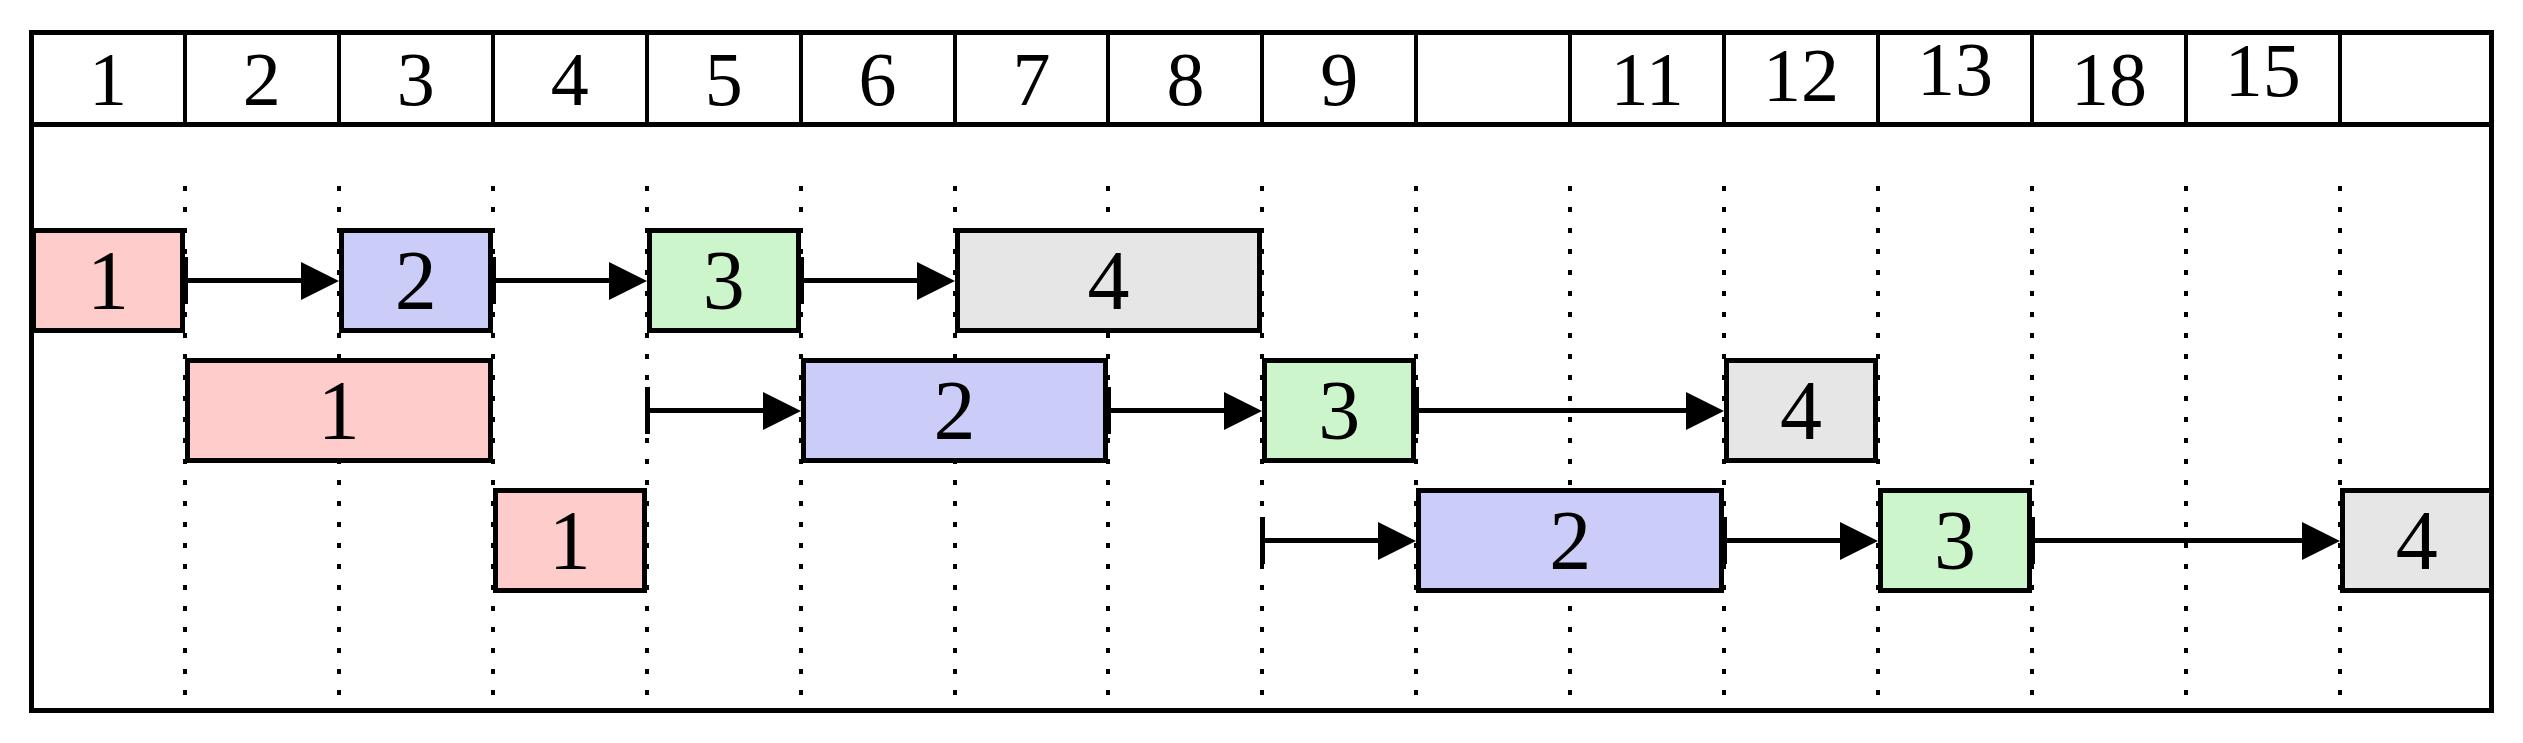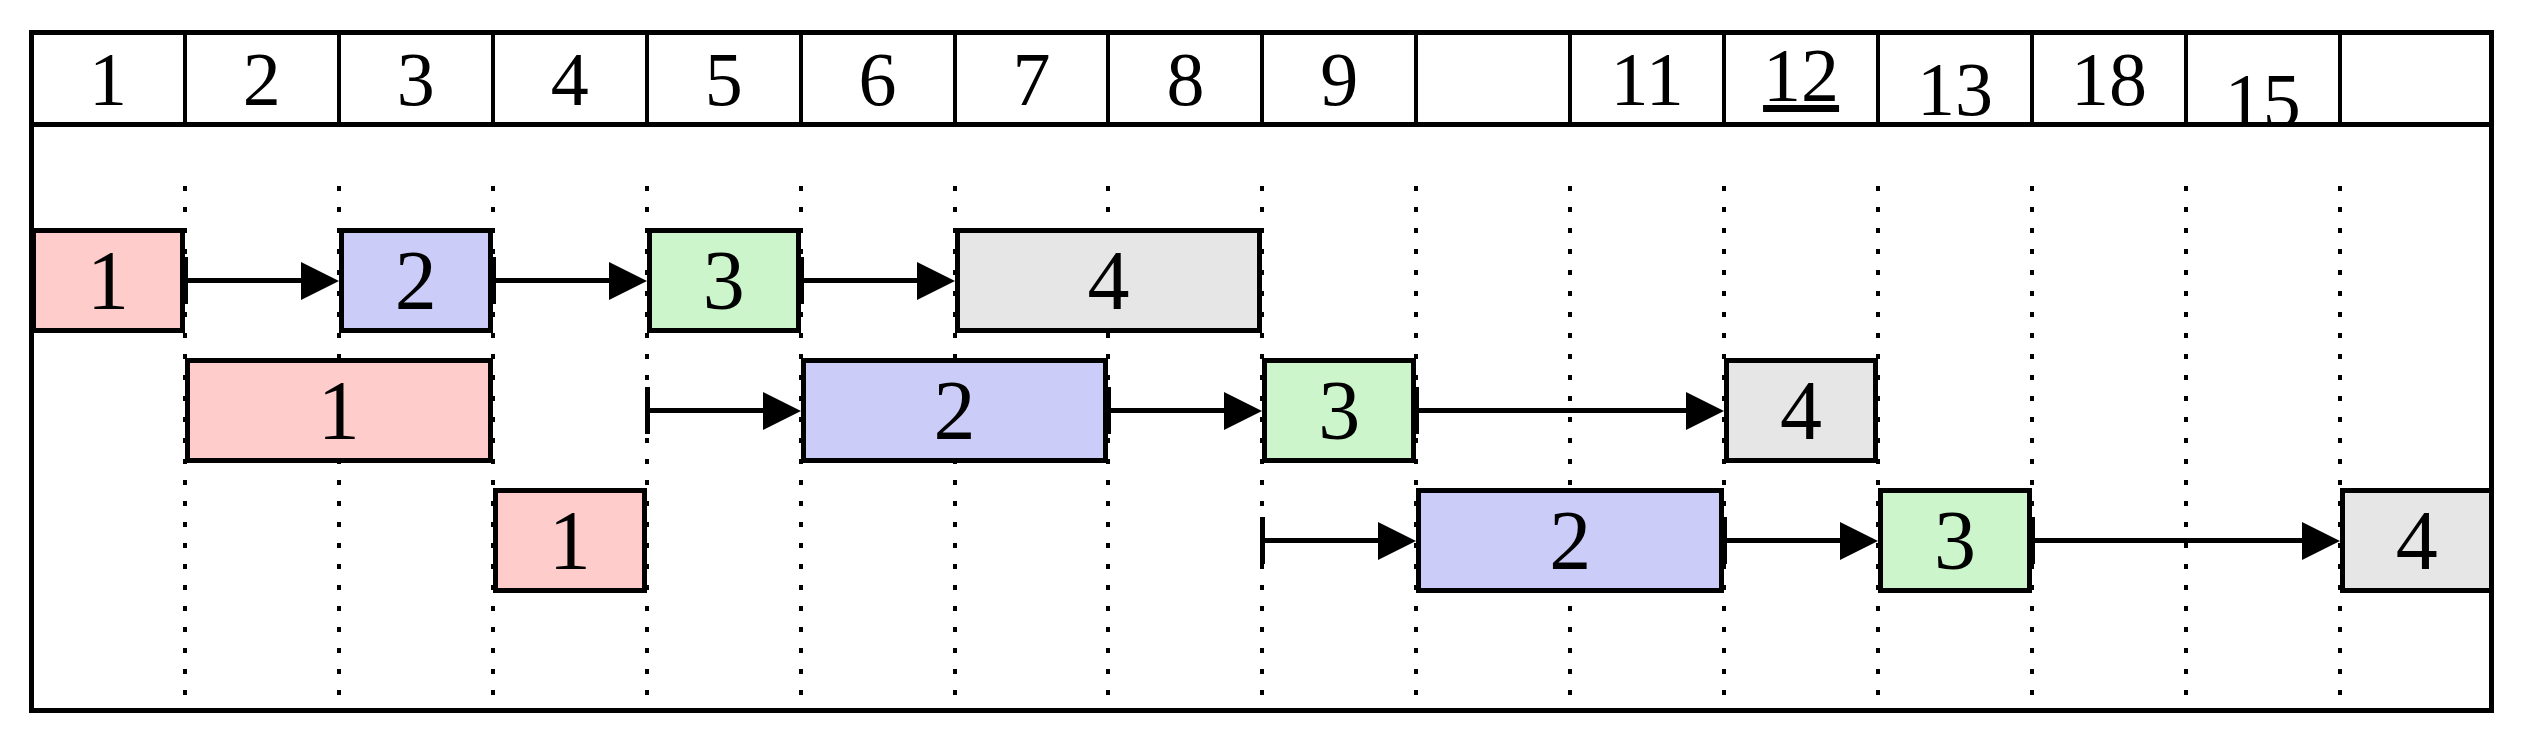--- a/index.html
+++ b/index.html
@@ -63,27 +63,27 @@
     <div class="abs header-divider" style="left: 798.6px; top: 35px; height: 87px;"></div>
     <div class="abs header-cell" style="left: 954.52px; top: 35px; width: 153.92px; height: 87px;">7</div>
     <div class="abs header-divider" style="left: 952.52px; top: 35px; height: 87px;"></div>
     <div class="abs header-cell" style="left: 1108.44px; top: 35px; width: 153.92px; height: 87px;">8</div>
     <div class="abs header-divider" style="left: 1106.44px; top: 35px; height: 87px;"></div>
     <div class="abs header-cell" style="left: 1262.36px; top: 35px; width: 153.92px; height: 87px;">9</div>
     <div class="abs header-divider" style="left: 1260.36px; top: 35px; height: 87px;"></div>
     <div class="abs header-divider" style="left: 1414.28px; top: 35px; height: 87px;"></div>
     <div class="abs header-cell" style="left: 1570.2px; top: 35px; width: 153.92px; height: 87px;">11</div>
     <div class="abs header-divider" style="left: 1568.2px; top: 35px; height: 87px;"></div>
-    <div class="abs header-cell" style="left: 1724.12px; top: 35px; width: 153.92px; height: 80px; text-decoration: underline;">12</div>
+    <div class="abs header-cell" style="left: 1724.12px; top: 35px; width: 153.92px; height: 80px;">12</div>
     <div class="abs header-divider" style="left: 1722.12px; top: 35px; height: 87px;"></div>
-    <div class="abs header-cell" style="left: 1878.04px; top: 35px; width: 153.92px; height: 67px; margin-top: 20px;">13</div>
+    <div class="abs header-cell" style="left: 1878.04px; top: 35px; width: 153.92px; height: 67px;">13</div>
     <div class="abs header-divider" style="left: 1876.04px; top: 35px; height: 87px;"></div>
     <div class="abs header-cell" style="left: 2031.96px; top: 35px; width: 153.92px; height: 87px;">18</div>
     <div class="abs header-divider" style="left: 2029.96px; top: 35px; height: 87px;"></div>
-    <div class="abs header-cell" style="left: 2185.88px; top: 35px; width: 153.92px; height: 69px; margin-top: 30px;">15</div>
+    <div class="abs header-cell" style="left: 2185.88px; top: 35px; width: 153.92px; height: 69px;">15</div>
     <div class="abs header-divider" style="left: 2183.88px; top: 35px; height: 87px;"></div>
     <div class="abs header-divider" style="left: 2337.8px; top: 35px; height: 87px;"></div>
     <div class="abs dotline" style="left: 182.92px; top: 186px; height: 516px;"></div>
     <div class="abs dotline" style="left: 336.84px; top: 186px; height: 516px;"></div>
     <div class="abs dotline" style="left: 490.76px; top: 186px; height: 516px;"></div>
     <div class="abs dotline" style="left: 644.68px; top: 186px; height: 516px;"></div>
     <div class="abs dotline" style="left: 798.6px; top: 186px; height: 516px;"></div>
     <div class="abs dotline" style="left: 952.52px; top: 186px; height: 516px;"></div>
     <div class="abs dotline" style="left: 1106.44px; top: 186px; height: 516px;"></div>
     <div class="abs dotline" style="left: 1260.36px; top: 186px; height: 516px;"></div>

